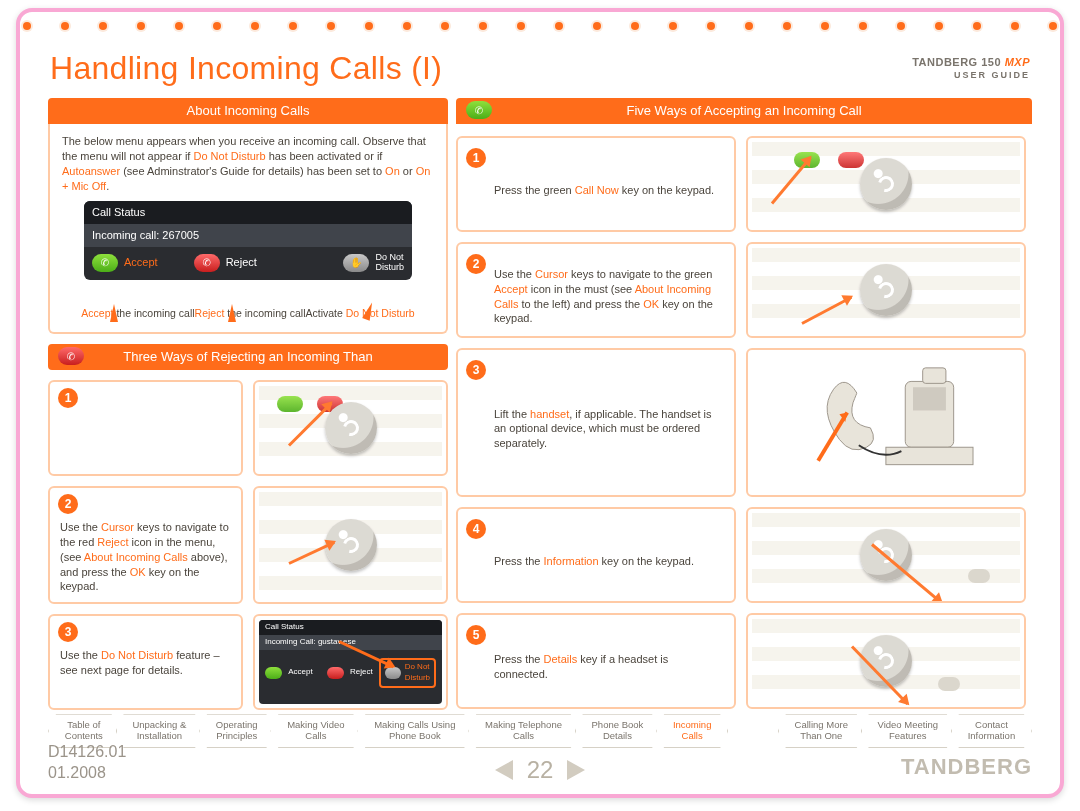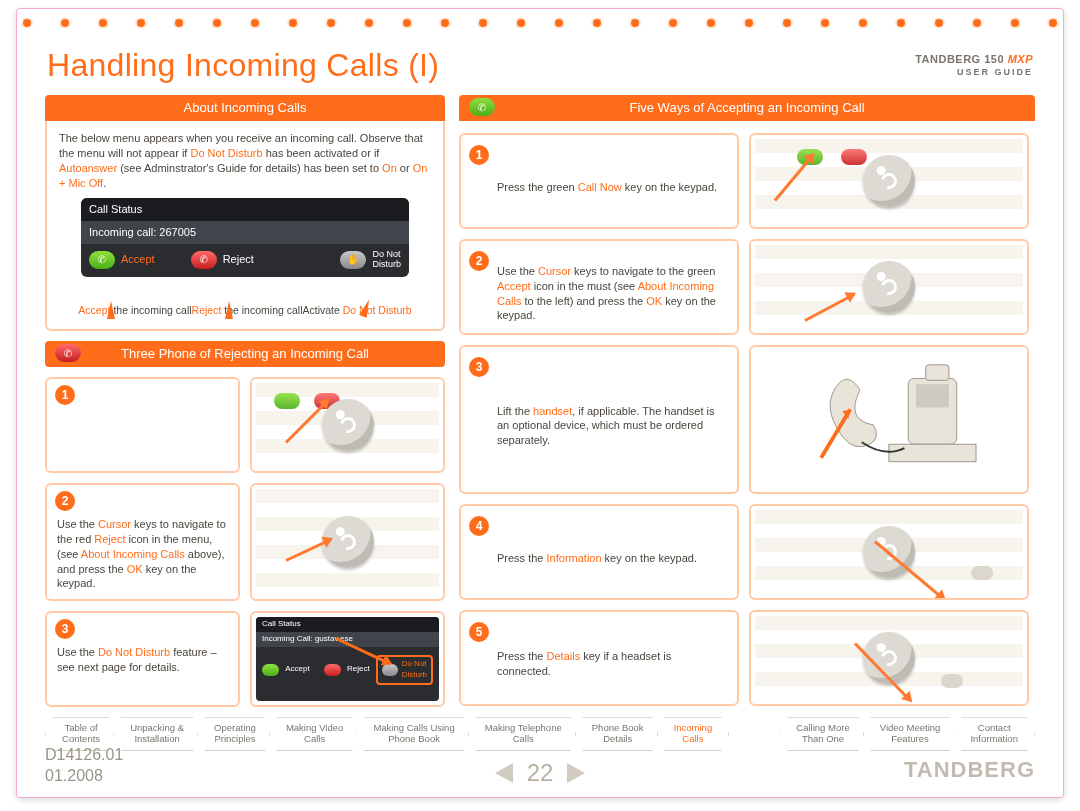--- a/index.html
+++ b/index.html
@@ -7,22 +7,22 @@
   body {
     width:1080px; height:811px;
     font-family: Arial, Helvetica, sans-serif;
     background:#fff;
     position:relative;
   }
   .page {
     position:absolute;
     left:16px; top:8px;
     width:1048px; height:790px;
-    border:1px solid #f9a8d4;
-    border-radius:4px;
+    border:4px solid #f9a8d4;
+    border-radius:16px;
     box-shadow:0 2px 6px rgba(0,0,0,0.15);
     background:#fff;
     overflow:hidden;
   }
   
   .spiral {
     position:absolute; left:0; right:0; top:10px; height:16px;
     display:flex; justify-content:center; gap:30px;
   }
   .spiral span {
@@ -281,21 +281,21 @@
         <div class="arrow" style="left:315px;top:178px;transform:rotate(20deg)"></div>
         <div class="captions">
           <span><b class="otxt">Accept</b><span> the incoming call</span></span>
           <span><b class="otxt">Reject</b><span> the incoming call</span></span>
           <span><span>Activate </span><b class="otxt">Do Not Disturb</b></span>
         </div>
       </div>
 
       <div class="hdrbar standalone">
         <span class="phoneglyph" style="background:linear-gradient(#ff6a6a,#c81e1e)">✆</span>
-        <span>Three Phone of Rejecting an Incoming Call</span>
+        <span>Three Ways of Rejecting an Incoming Than</span>
       </div>
 
       <div class="cardrow">
         <div class="card txt">
           <div class="numcirc">1</div>
         </div>
         <div class="card img">
           <div class="keypad">
             <div class="kbtn g" style="left:18px;top:10px"></div>
             <div class="kbtn r" style="left:58px;top:10px"></div>

